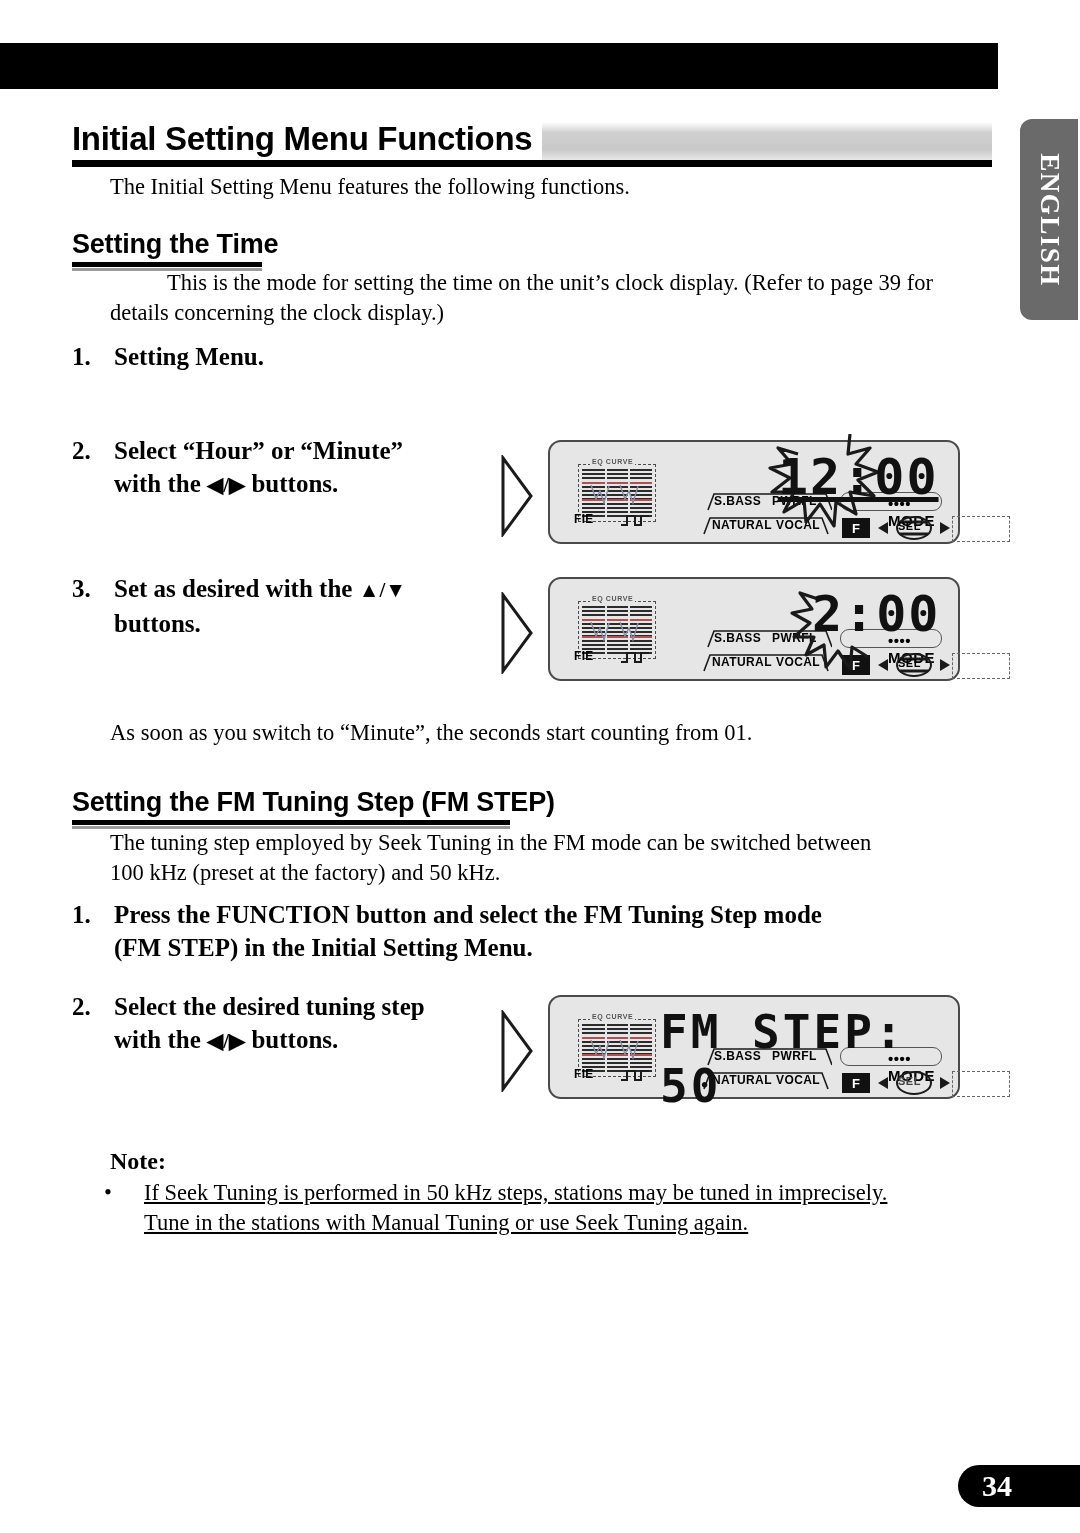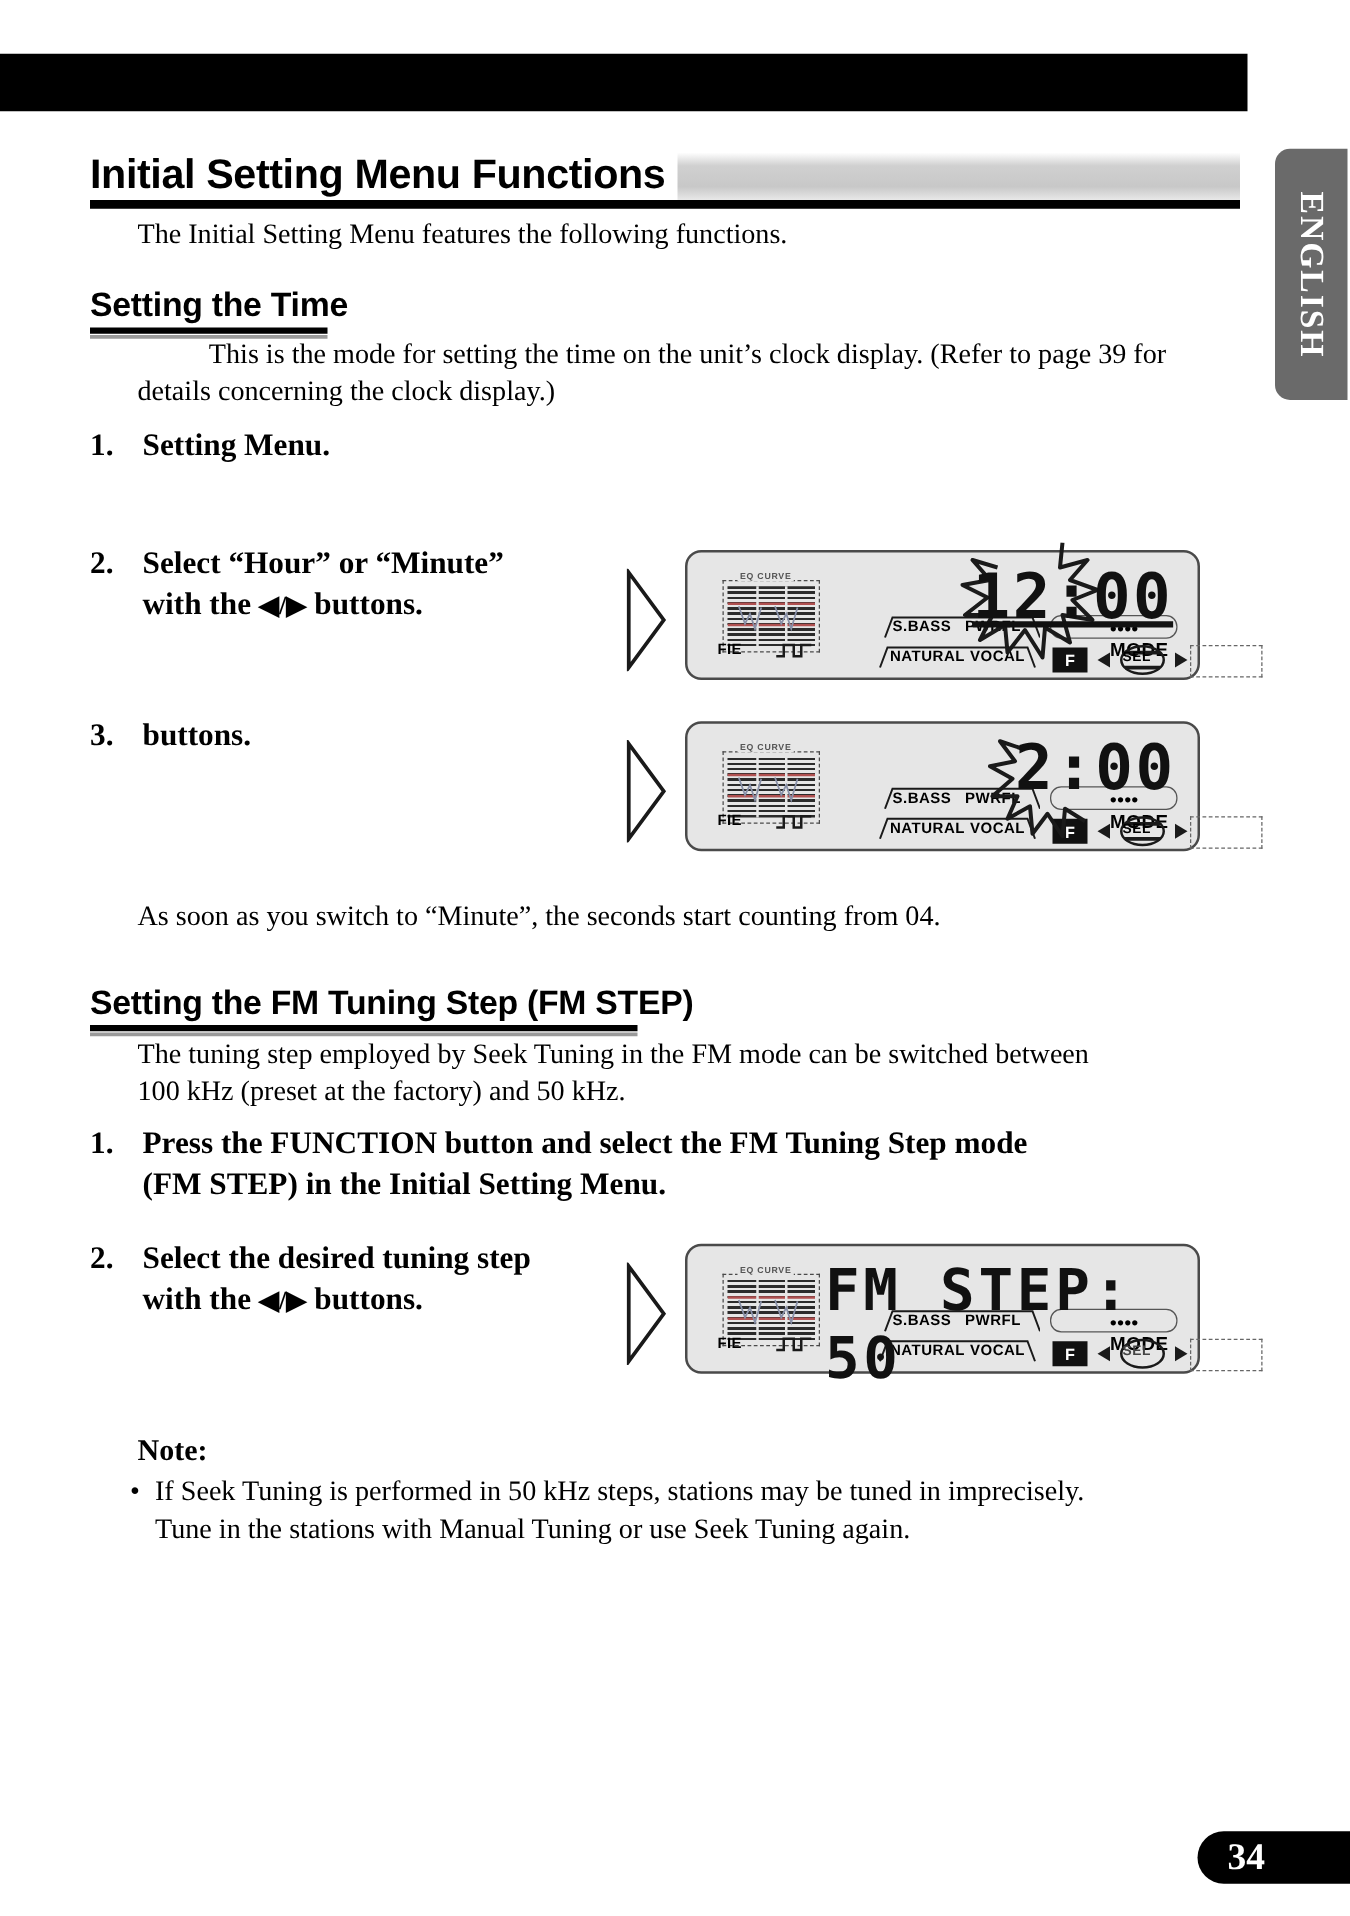--- a/index.html
+++ b/index.html
@@ -147,21 +147,22 @@
     font-size: 22.5px;
     line-height: 30px;
   }
   .note-bullet .dot {
     position: absolute;
     left: 0;
     top: 0;
   }
   .note-bullet .txt {
     display: block;
-    margin-left: 20px;
+    margin-left: 40px;
+    text-decoration: underline;
   }
 
   
   .pointer {
     position: absolute;
   }
 
   
   .lcd {
     position: absolute;
@@ -396,20 +397,21 @@
                L58,70 L72,92 L74,68 L94,80 L88,58 L112,62 L96,46 L116,38 L94,30
                L108,14 L86,20 L88,0" fill="none" stroke="#1a1a1a" stroke-width="3.2" stroke-linejoin="round"></path>
     </svg>
 
     <div class="seg" style="left:228px; top:6px; font-size:50px; letter-spacing:2px;text-decoration:underline;">12:00</div>
   </div>
 </div>
 
 <div class="step" style="left:72px; top:572px; width:430px;">
   <span class="step-num">3.</span>
+  <span class="step-body"><span>Set as desired with the </span><span class="arrow-glyph">▲/▼</span></span>
   <span class="step-body">buttons.</span>
 </div>
 
 <svg class="pointer" style="left:500px; top:592px;" width="34" height="82" viewBox="0 0 34 82">
   <polygon points="3,3 31,41 3,79" fill="#ffffff" stroke="#1a1a1a" stroke-width="3" stroke-linejoin="miter"></polygon>
 </svg>
 
 <div class="lcd" style="left:548px; top:577px; width:412px; height:104px;">
   <div class="lcd-inner">
     <div class="eq-box">
@@ -467,21 +469,21 @@
 
     <svg style="position:absolute; left:238px; top:4px;" width="120" height="92" viewBox="0 0 120 92">
       <path d="M30,16 L12,10 L24,26 L4,30 L22,40 L6,54 L26,54 L18,72 L36,62 L38,84
                L50,68 L62,86 L64,64 L80,74" fill="none" stroke="#1a1a1a" stroke-width="3.2" stroke-linejoin="round"></path>
     </svg>
 
     <div class="seg" style="left:262px; top:6px; font-size:50px; letter-spacing:2px;">2:00</div>
   </div>
 </div>
 
-<div class="para" style="left:110px; top:718px; width:880px;">As soon as you switch to “Minute”, the seconds start counting from 04.</div>
+<div class="para" style="left:110px; top:718px; width:880px;">As soon as you switch to “Minute”, the seconds start counting from 01.</div>
 
 <div class="h2-wrap" style="left:72px; top:786px; width:438px;">
   <div class="h2-text">Setting the FM Tuning Step (FM STEP)</div>
   <div class="h2-rule-thick"></div>
   <div class="h2-rule-thin"></div>
 </div>
 
 <div class="para" style="left:110px; top:828px; width:890px;">The tuning step employed by Seek Tuning in the FM mode can be switched between</div>
 <div class="para" style="left:110px; top:858px; width:890px;">100 kHz (preset at the factory) and 50 kHz.</div>
 

